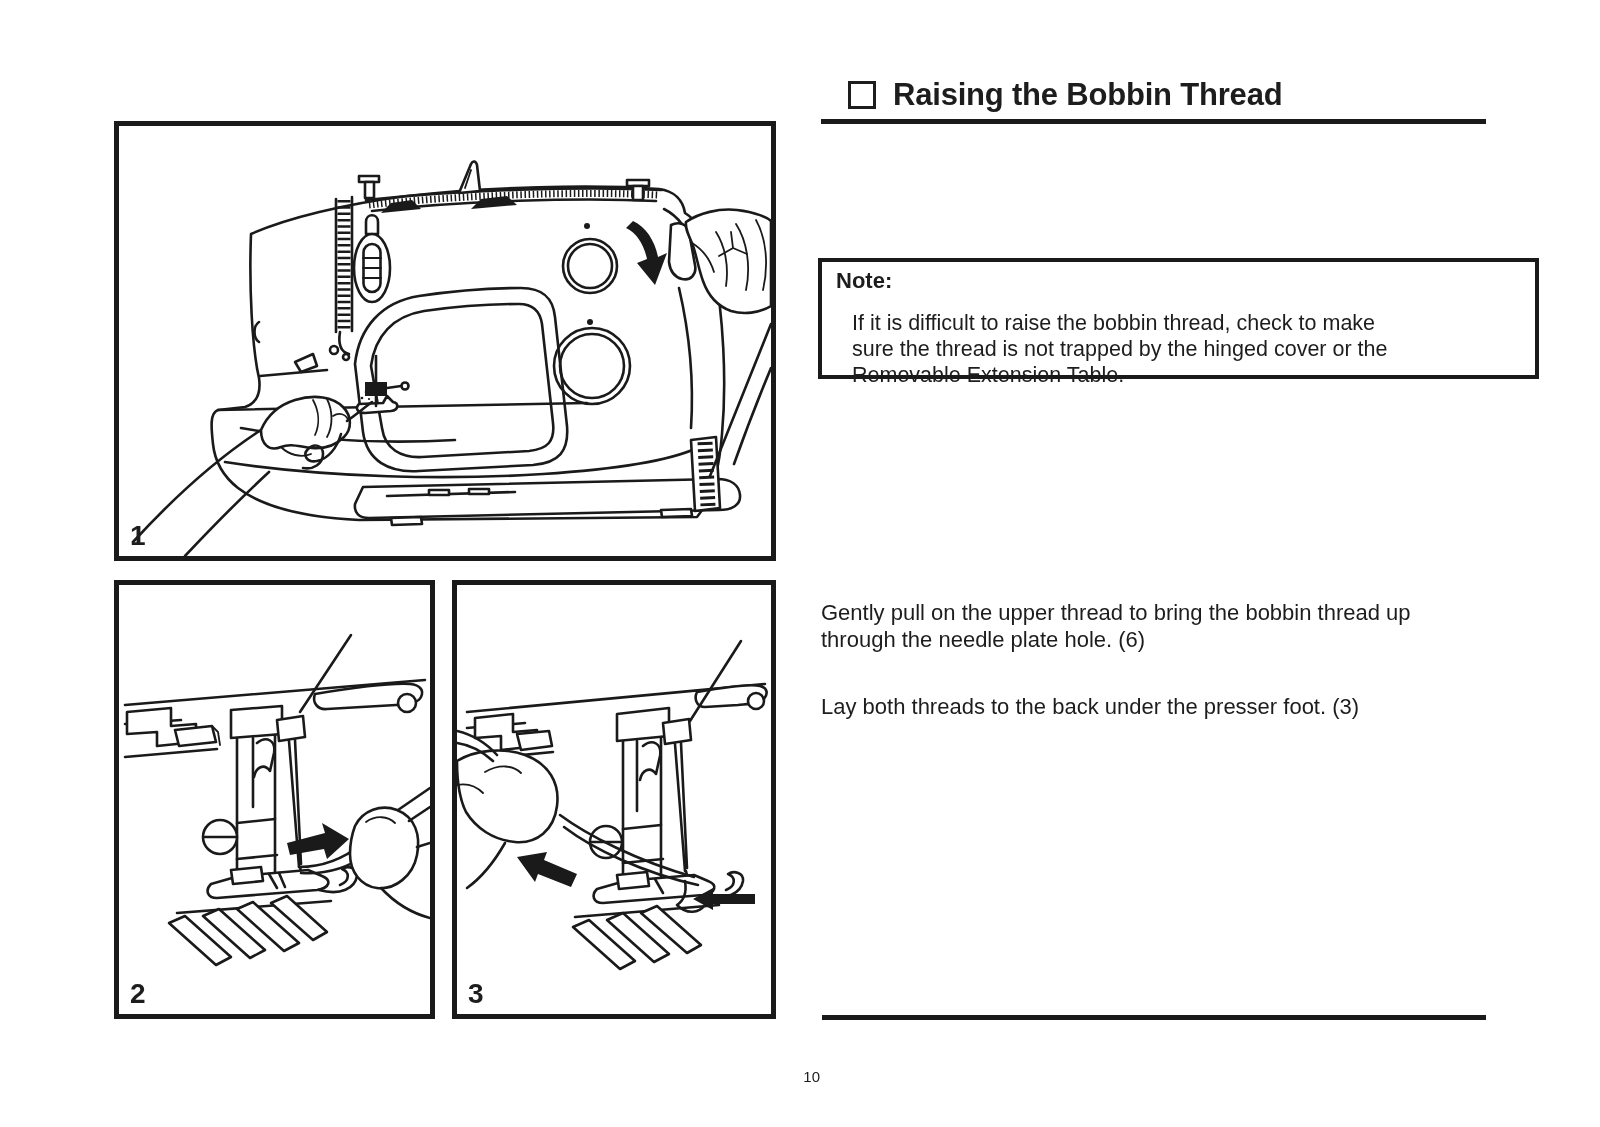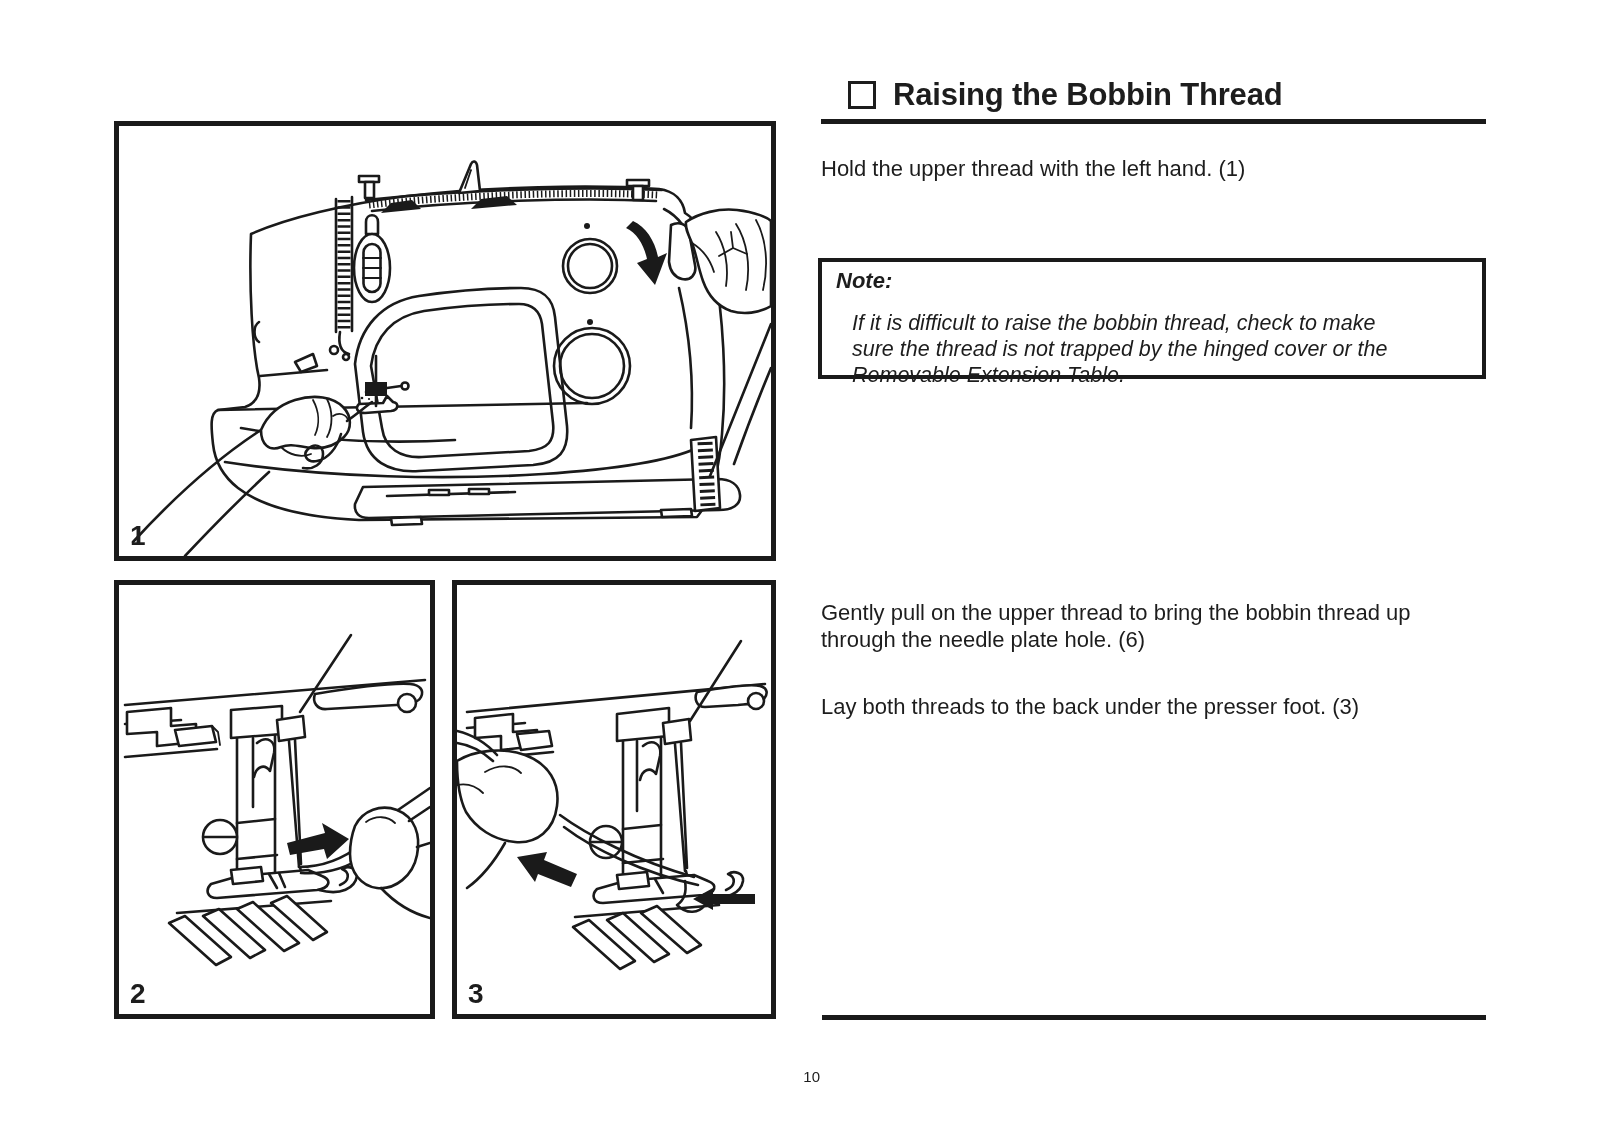--- a/index.html
+++ b/index.html
@@ -29,22 +29,22 @@
 
   .hrule { position:absolute; left:821px; top:119px; width:665px; height:5px; background:#1a1a1a; }
   .brule { position:absolute; left:822px; top:1015px; width:664px; height:5px; background:#1a1a1a; }
 
   .para { position:absolute; left:821px; width:672px; font-size:22px; line-height:27px; white-space:pre-line; }
   #p1 { top:133px; }
   #p2 { top:166px; }
   #p3 { top:577px; }
   #p4 { top:671px; }
 
-  .notebox { position:absolute; left:818px; top:258px; width:668px; height:121px;
-             border:4px solid #1a1a1a; box-sizing:border-box; padding:5px 10px 0 14px;font-style:italic; }
+  .notebox { position:absolute; left:818px; top:258px; width:721px; height:121px;
+             border:4px solid #1a1a1a; box-sizing:border-box; padding:5px 10px 0 14px; }
   .note-label { font-size:22px; font-weight:bold; line-height:27px; margin:0; }
   .note-text  { font-size:21.5px; line-height:26px; white-space:pre-line; margin:16px; }
 
   .pagenum { position:absolute; left:772px; top:1068px; width:48px; text-align:right; font-size:15px; }
 </style>
 </head>
 <body>
 
 <div class="page">
 
@@ -214,21 +214,20 @@
     </svg>
     <span class="figlabel">3</span>
   </section>
 
   <div class="title-row">
     <span class="checkbox"></span>
     <span class="title">Raising the Bobbin Thread</span>
   </div>
   <div class="hrule"></div>
 
-  <p class="para" id="p1">Hold the upper thread with the left hand. (1)</p>
 
   <div class="notebox">
     <p class="note-label">Note:</p>
     <p class="note-text">If it is difficult to raise the bobbin thread, check to make
 sure the thread is not trapped by the hinged cover or the
 Removable Extension Table.</p>
   </div>
 
   <p class="para" id="p3">Gently pull on the upper thread to bring the bobbin thread up
 through the needle plate hole. (6)</p>

